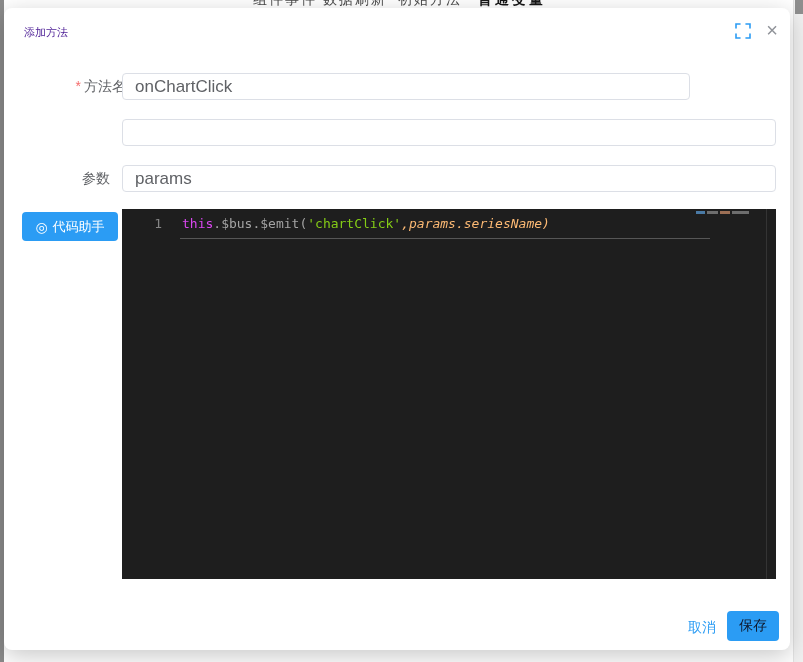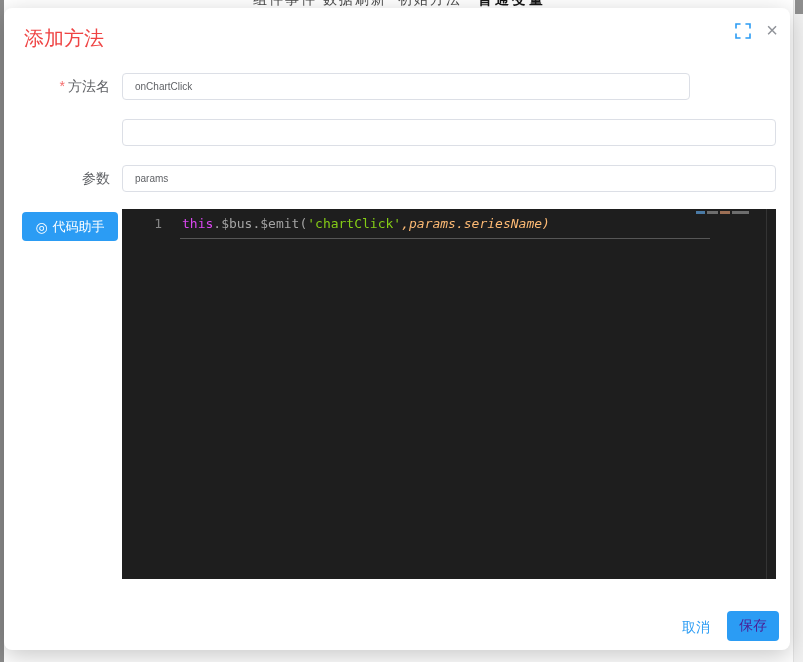--- a/index.html
+++ b/index.html
@@ -32,45 +32,45 @@
     background:#8f8f8f;
   }
   
   .dialog {
     position:absolute; left:4px; top:8px; width:786px; height:642px;
     background:#fff; border-radius:8px;
     box-shadow:0 6px 24px rgba(0,0,0,0.22);
   }
   .dialog-title {
     position:absolute; left:20px; top:17px;
-    font-size:20px; color:#ef4444;
+    font-size:11px; color:#4c1d95;
   }
   .fullscreen-btn {
     position:absolute; left:730px; top:14px; width:18px; height:18px;
     cursor:pointer;
   }
   .close-btn {
     position:absolute; left:757px; top:10px; width:22px; height:24px;
     color:#909399; font-size:20px; line-height:24px; text-align:center;
     cursor:pointer; font-weight:400;
   }
   
   .field-label {
     position:absolute; left:0; width:106px; text-align:right;
     font-size:14px; color:#606266; line-height:27px;
   }
   .req-star { color:#f56c6c; margin-right:3px; font-size:14px; }
   .text-input {
     position:absolute; left:118px; height:27px;
     border:1px solid #dcdfe6; border-radius:4px;
-    padding:0 12px; font-size:10px; color:#606266;
+    padding:0 12px; font-size:17px; color:#606266;
     font-family:"Liberation Sans","DejaVu Sans",sans-serif;
     outline:none; background:#fff;
   }
-  .row1-label { top:65px; }
+  .row1-label { top:65px;margin-left:16px; }
   .row1-input { top:65px; width:568px; }
   .row2-label { top:111px; }
   .row2-input { top:111px; width:654px; }
   .row3-label { top:157px; }
   .row3-input { top:157px; width:654px; }
   
   .assist-btn {
     position:absolute; left:18px; top:204px; width:96px; height:29px;
     background:#2b9cf4; border:none; border-radius:4px;
     color:#fff; font-size:13px; cursor:pointer;
@@ -106,27 +106,27 @@
   .mm-orange { width:10px; background:#9c6f55; }
   .mm-gray2 { width:17px; background:#6d6d6d; }
   .editor .minimap-border {
     position:absolute; left:644px; top:0; width:1px; height:370px;
     background:#343434;
   }
   
   .cancel-btn {
     position:absolute; left:678px; top:608px; width:40px; height:24px;
     background:none; border:none; color:#2b9cf4; font-size:14px;
-    cursor:pointer; text-align:left;
+    cursor:pointer; text-align:center;
     font-family:"Liberation Sans","DejaVu Sans",sans-serif;
   }
   .save-btn {
     position:absolute; left:723px; top:603px; width:52px; height:30px;
     background:#2b9cf4; border:none; border-radius:4px;
-    color:#4c1d95; font-size:14px; cursor:pointer;
+    color:#0f172a; font-size:14px; cursor:pointer;
     font-family:"Liberation Sans","DejaVu Sans",sans-serif;
   }
 </style>
 </head>
 <body>
 
 <div class="stage">
 
   <div class="bg-tabs">
     <span class="bg-tab" style="left:253px">组件事件</span>

